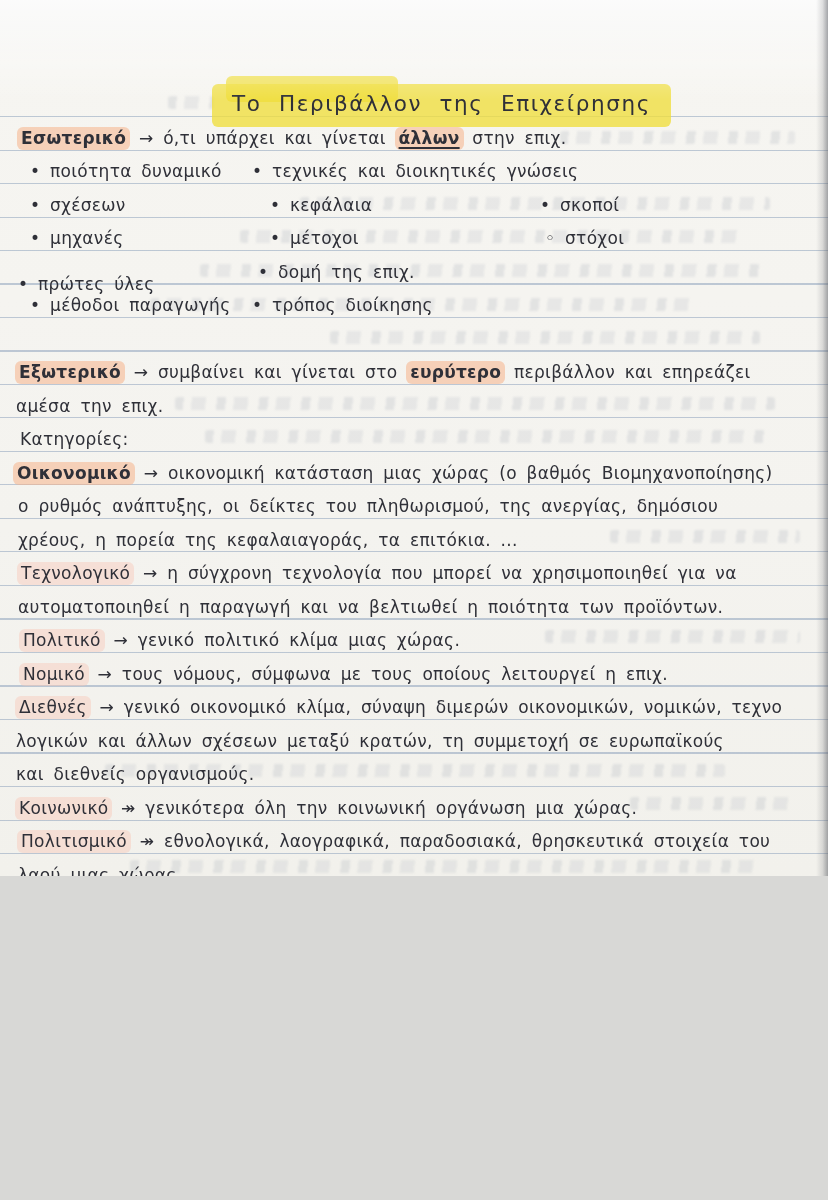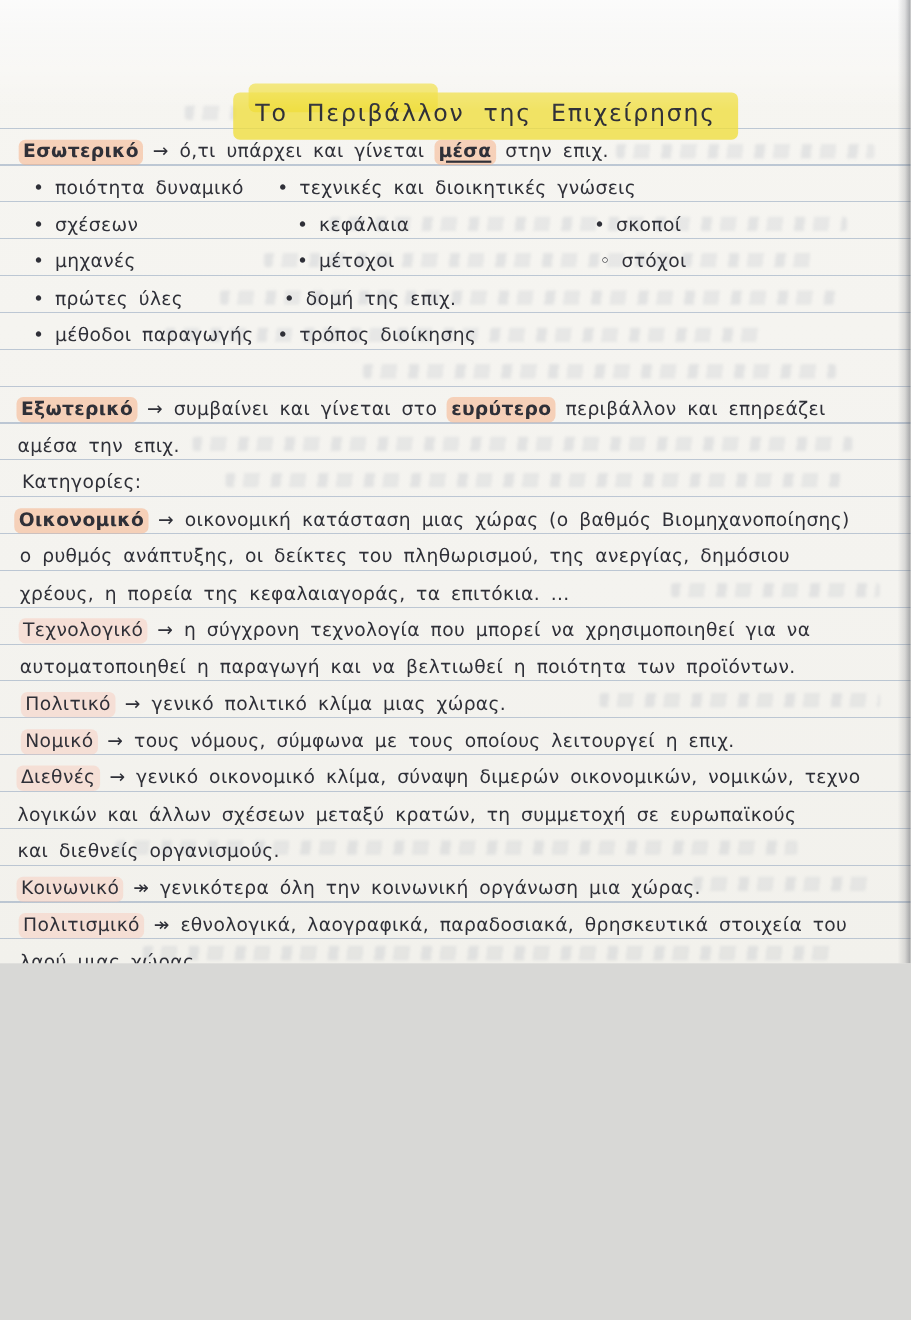--- a/index.html
+++ b/index.html
@@ -83,37 +83,37 @@
   <div class="ghost" style="left:130px;top:860px;width:630px;"></div>
   <div class="ghost" style="left:28px;top:891px;width:750px;opacity:.62;"></div>
   <div class="ghost" style="left:690px;top:925px;width:110px;"></div>
 
   <div class="title-block">
     <div class="title-stroke"></div>
     <h1 class="title">Το Περιβάλλον της Επιχείρησης</h1>
   </div>
 
   <div class="note-lines" id="note-lines">
-      <div class="note-line" style="top: 122.5px; left: 18px;"><span class="seg hl-peach">Εσωτερικό</span><span class="seg"> → ό,τι υπάρχει και γίνεται </span><span class="seg hl-peach u">μέσα</span><span class="seg"> στην επιχ.</span></div>
+      <div class="note-line" style="top: 122.5px; left: 18px;"><span class="seg hl-peach">Εσωτερικό</span><span class="seg"> → ό,τι υπάρχει και γίνεται </span><span class="seg hl-peach u">άλλων</span><span class="seg"> στην επιχ.</span></div>
       <div class="note-line" style="top: 156px; left: 0px;">
         <span class="seg" style="position: absolute; left: 30px;">• ποιότητα δυναμικό</span>
         <span class="seg" style="position: absolute; left: 252px;">• τεχνικές και διοικητικές γνώσεις</span>
       </div>
       <div class="note-line" style="top: 189.5px; left: 0px;">
         <span class="seg" style="position: absolute; left: 30px;">• σχέσεων</span>
         <span class="seg" style="position: absolute; left: 270px;">• κεφάλαια</span>
         <span class="seg" style="position: absolute; left: 540px;">• σκοποί</span>
       </div>
       <div class="note-line" style="top: 223px; left: 0px;">
         <span class="seg" style="position: absolute; left: 30px;">• μηχανές</span>
         <span class="seg" style="position: absolute; left: 270px;">• μέτοχοι</span>
         <span class="seg" style="position: absolute; left: 545px;">◦ στόχοι</span>
       </div>
       <div class="note-line" style="top: 256.5px; left: 0px;">
-        <span class="seg" style="position: absolute; left: 30px;">• πρώτες ύλες</span>
+        <span class="seg" style="position: absolute; left: 18px; margin-top: 12px;">• πρώτες ύλες</span>
         <span class="seg" style="position: absolute; left: 258px; text-align: right;">• δομή της επιχ.</span>
       </div>
       <div class="note-line" style="top: 290px; left: 0px;">
         <span class="seg" style="position: absolute; left: 30px;">• μέθοδοι παραγωγής</span>
         <span class="seg" style="position: absolute; left: 252px;">• τρόπος διοίκησης</span>
       </div>
       <div class="note-line" style="top: 357px; left: 16px;"><span class="seg hl-peach">Εξωτερικό</span><span class="seg"> → συμβαίνει και γίνεται στο </span><span class="seg hl-peach">ευρύτερο</span><span class="seg"> περιβάλλον και επηρεάζει</span></div>
       <div class="note-line" style="top: 390.5px; left: 16px;"><span class="seg">αμέσα την επιχ.</span></div>
       <div class="note-line" style="top: 424px; left: 20px;"><span class="seg">Κατηγορίες:</span></div>
       <div class="note-line" style="top: 457.5px; left: 14px;"><span class="seg hl-peach">Οικονομικό</span><span class="seg"> → οικονομική κατάσταση μιας χώρας (ο βαθμός Βιομηχανοποίησης)</span></div>

